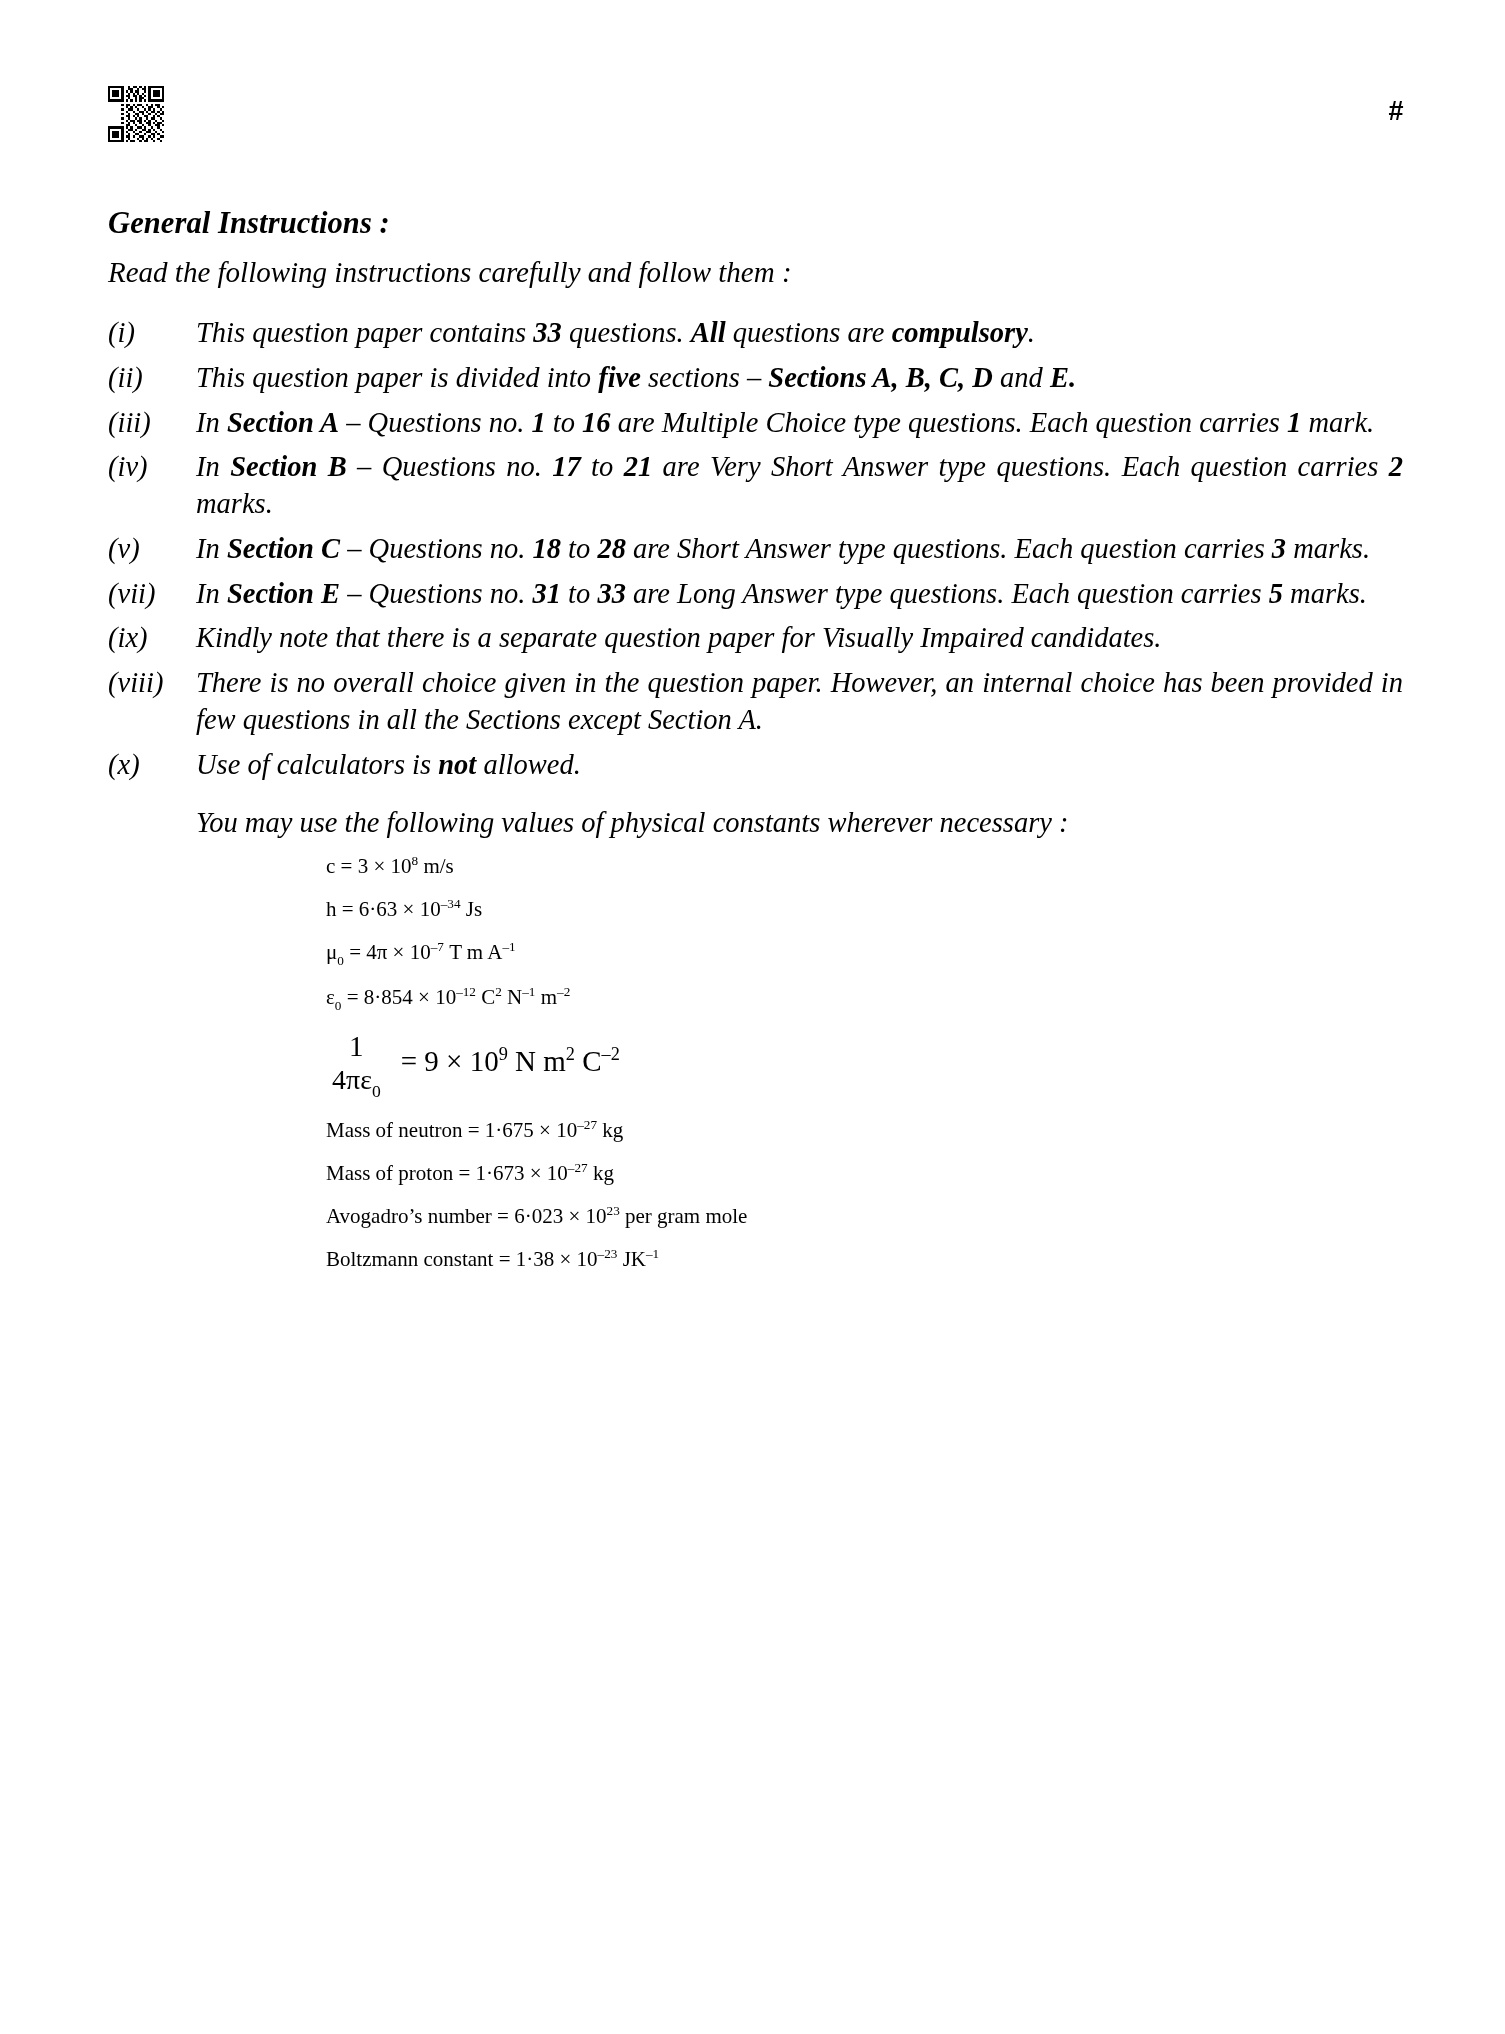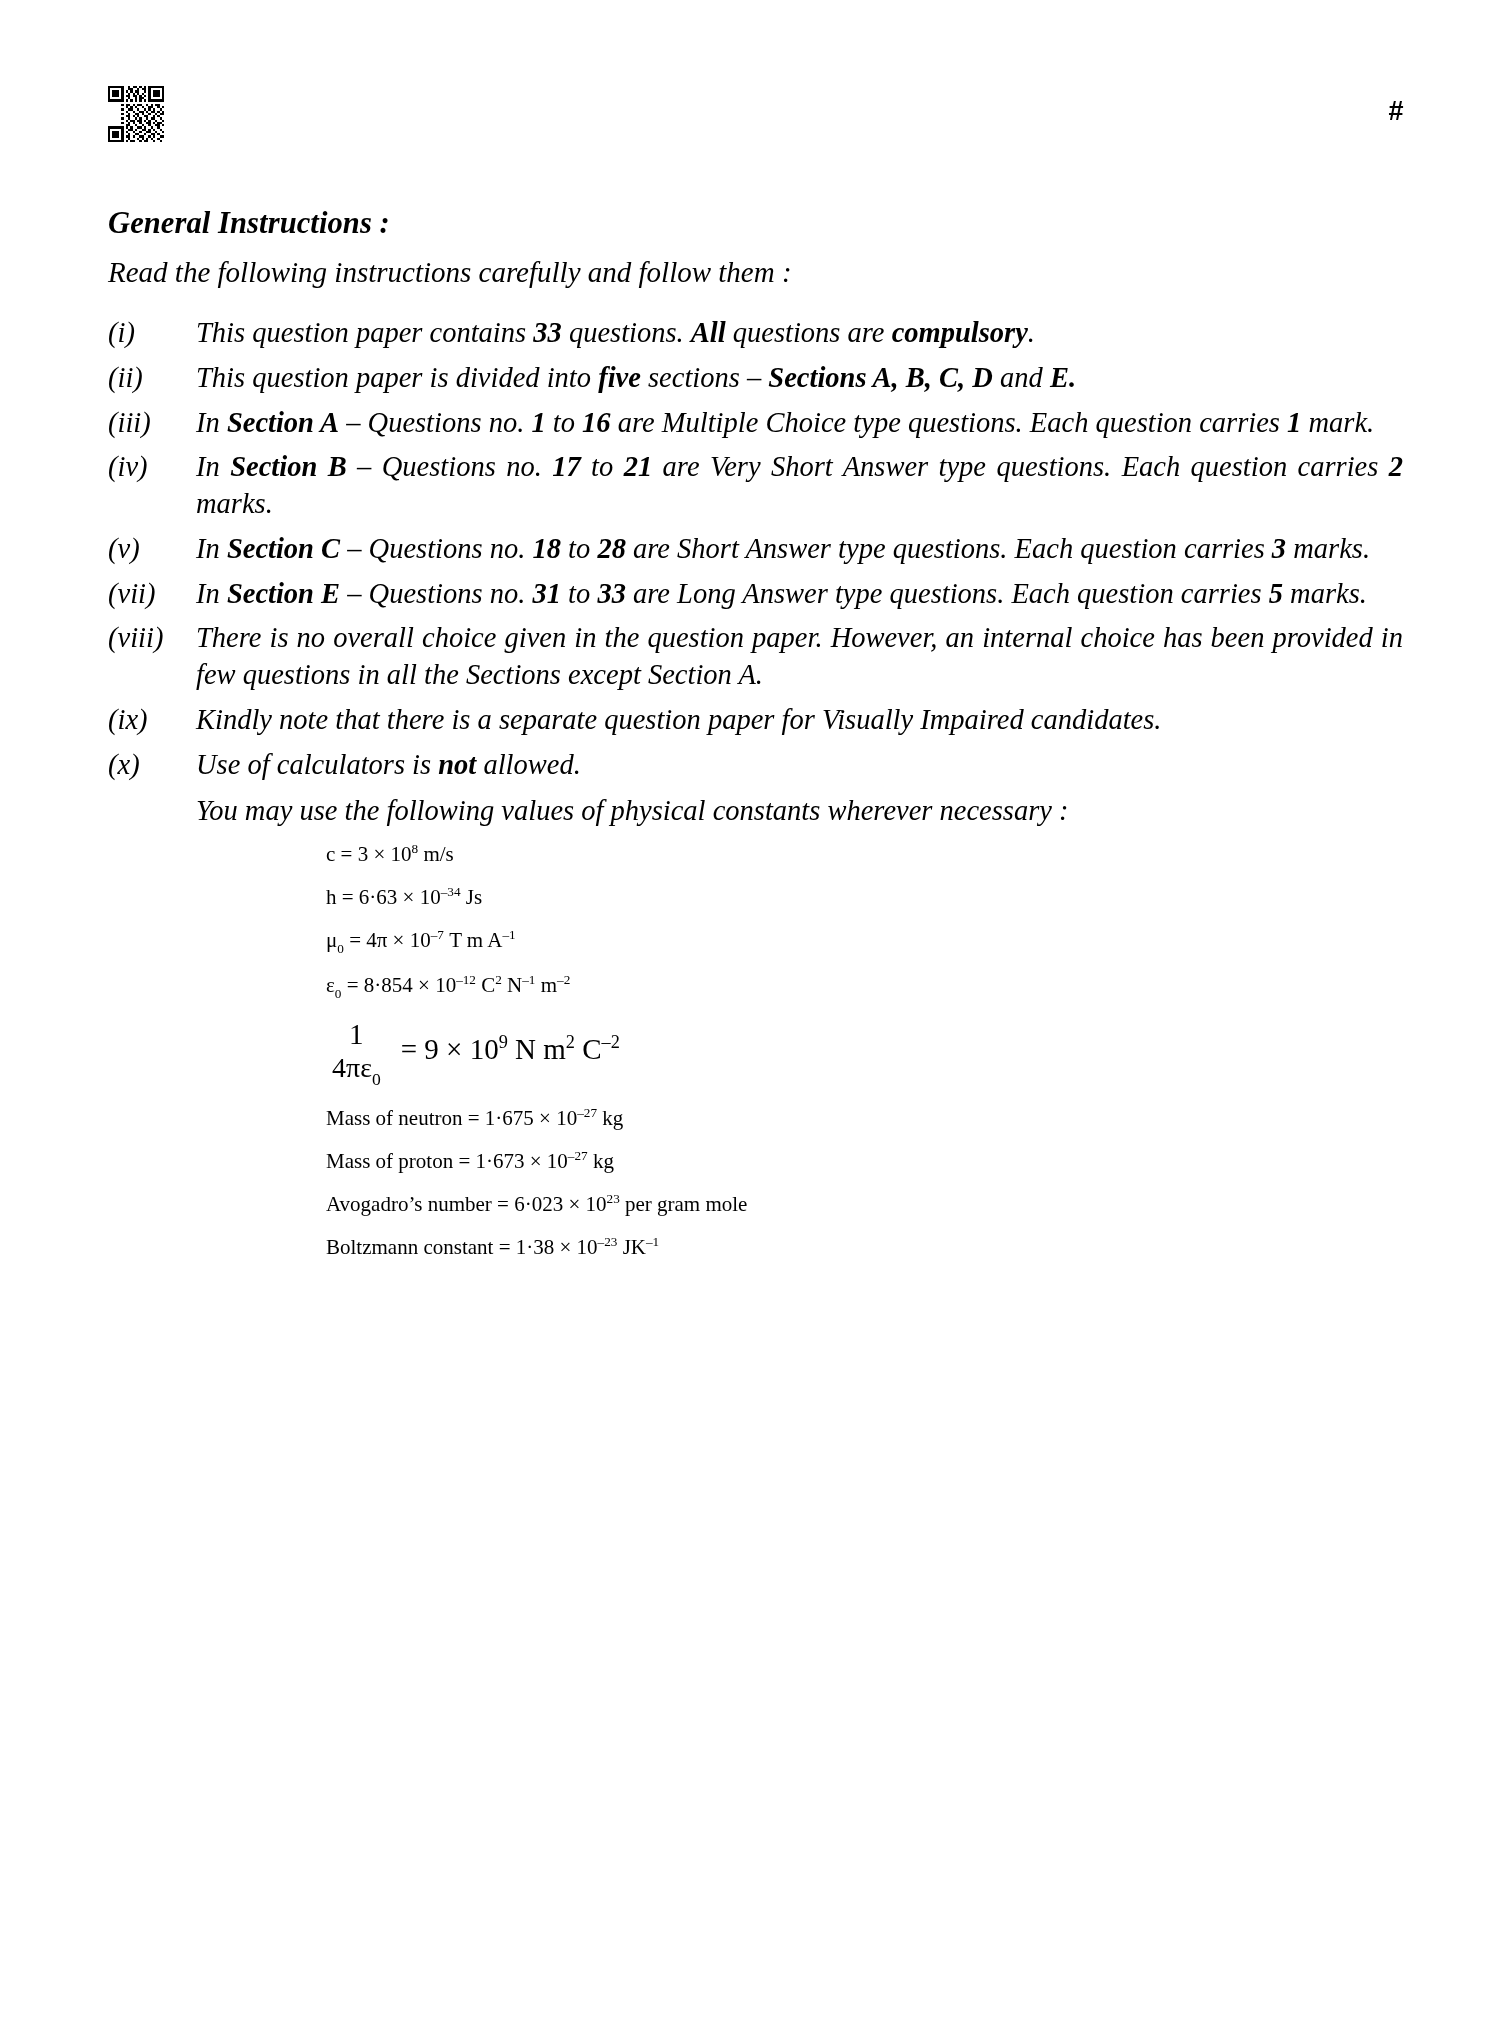--- a/index.html
+++ b/index.html
@@ -100,21 +100,21 @@
   b, .b {
     font-weight: 700;
   }
 
   
   .subpara {
     margin-left: 88px;
     font-style: italic;
     font-size: 28.5px;
     line-height: 1.29;
-    margin-top: 10px;
+    margin-top: 22px;
     margin-bottom: 4px;
   }
 
   
   .constants {
     margin-left: 218px;
     margin-top: 14px;
     font-style: normal;
   }
   .const-line {
@@ -373,26 +373,26 @@
         </div>
         <div class="ins">
           <div class="ins-mark">(v)</div>
           <div class="ins-body"><span>In </span><span class="b">Section C</span><span> – Questions no. </span><span class="b">18</span><span> to </span><span class="b">28</span><span> are Short Answer type questions. Each question carries </span><span class="b">3</span><span> marks.</span></div>
         </div>
         <div class="ins">
           <div class="ins-mark">(vii)</div>
           <div class="ins-body"><span>In </span><span class="b">Section E</span><span> – Questions no. </span><span class="b">31</span><span> to </span><span class="b">33</span><span> are Long Answer type questions. Each question carries </span><span class="b">5</span><span> marks.</span></div>
         </div>
         <div class="ins">
+          <div class="ins-mark">(ix)</div>
+          <div class="ins-body"><span>Kindly note that there is a separate question paper for Visually Impaired candidates.</span></div>
+        </div>
+        <div class="ins">
           <div class="ins-mark">(viii)</div>
           <div class="ins-body"><span>There is no overall choice given in the question paper. However, an internal choice has been provided in few questions in all the Sections except Section A.</span></div>
-        </div>
-        <div class="ins">
-          <div class="ins-mark">(ix)</div>
-          <div class="ins-body"><span>Kindly note that there is a separate question paper for Visually Impaired candidates.</span></div>
         </div>
         <div class="ins">
           <div class="ins-mark">(x)</div>
           <div class="ins-body nojust"><span>Use of calculators is </span><span class="b">not</span><span> allowed.</span></div>
         </div>
       </div>
 
     <div class="subpara">You may use the following values of physical constants wherever necessary :</div>
 
     <div class="constants">

